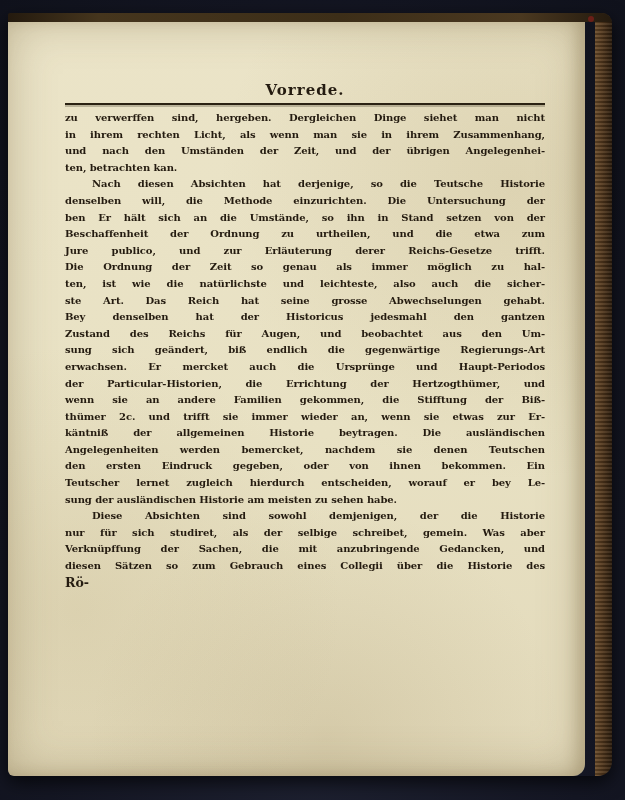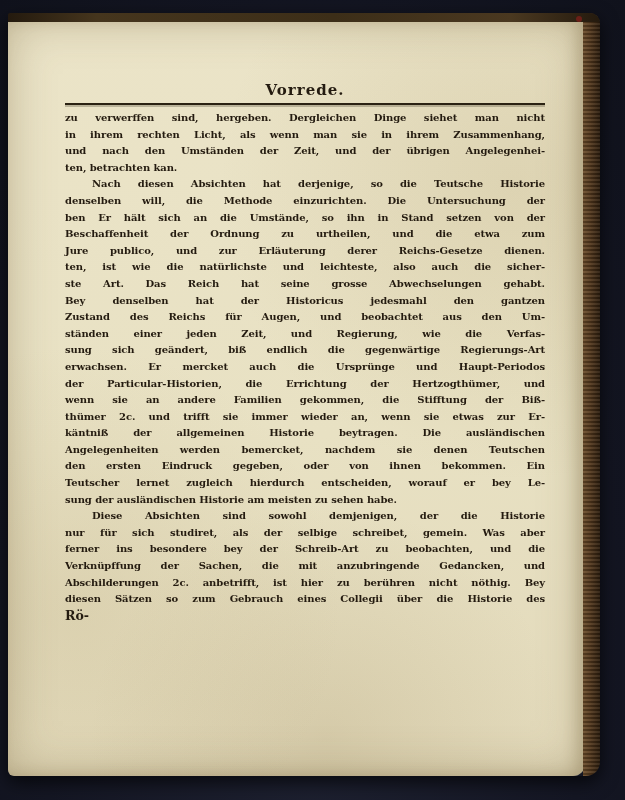--- a/index.html
+++ b/index.html
@@ -8,20 +8,21 @@
     background: radial-gradient(ellipse at 50% 90%, #1d2030 0%, #141623 60%, #10121c 100%);
     font-family: "DejaVu Serif", serif;
   }
   .scene { position:relative; width:625px; height:800px; }
 
   .page {
     position:absolute; left:8px; top:13px; width:592px; height:763px;
     border-radius: 2px 10px 14px 6px;
     box-shadow: 0 6px 18px rgba(0,0,0,.7);
     overflow:hidden;
+    padding-left:12px;
   }
   .page-top-edge {
     position:absolute; left:0; top:0; width:100%; height:9px;
     background: linear-gradient(90deg, #241a0e, #45351d 15%, #3c2e18 55%, #4a3820 85%, #241a0e);
     z-index:3;
   }
   .corner-dot {
     position:absolute; right:18px; top:3px; width:6px; height:6px;
     border-radius:50%; background:#6b1f18; z-index:4;
   }
@@ -80,41 +81,39 @@
         <div class="rule"></div>
         <div class="body">
             <div class="line just">zu verwerffen sind, hergeben.  Dergleichen Dinge siehet man nicht</div>
             <div class="line just">in ihrem rechten Licht, als wenn man sie in ihrem Zusammenhang,</div>
             <div class="line just">und nach den Umständen der Zeit, und der übrigen Angelegenhei-</div>
             <div class="line">ten, betrachten kan.</div>
             <div class="line indent just">Nach diesen Absichten hat derjenige, so die Teutsche Historie</div>
             <div class="line just">denselben will, die Methode einzurichten.  Die Untersuchung der</div>
             <div class="line just">ben  Er hält sich an die Umstände, so ihn in Stand setzen von der</div>
             <div class="line just">Beschaffenheit der Ordnung zu urtheilen, und die etwa zum</div>
-            <div class="line just">Jure publico, und zur Erläuterung derer Reichs-Gesetze dienen.</div>
+            <div class="line just">Jure publico, und zur Erläuterung derer Reichs-Gesetze trifft.</div>
+            <div class="line just">Die Ordnung der Zeit so genau als immer möglich zu hal-</div>
             <div class="line just">ten, ist wie die natürlichste und leichteste, also auch die sicher-</div>
             <div class="line just">ste Art.  Das Reich hat seine grosse Abwechselungen gehabt.</div>
             <div class="line just">Bey denselben hat der Historicus jedesmahl den gantzen</div>
             <div class="line just">Zustand des Reichs für Augen, und beobachtet aus den Um-</div>
-            <div class="line just">ständen einer jeden Zeit, und Regierung, wie die Verfas-</div>
             <div class="line just">sung sich geändert, biß endlich die gegenwärtige Regierungs-Art</div>
             <div class="line just">erwachsen.  Er mercket auch die Ursprünge und Haupt-Periodos</div>
             <div class="line just">der Particular-Historien, die Errichtung der Hertzogthümer, und</div>
             <div class="line just">wenn sie an andere Familien gekommen, die Stifftung der Biß-</div>
             <div class="line just">thümer 2c. und trifft sie immer wieder an, wenn sie etwas zur Er-</div>
             <div class="line just">käntniß der allgemeinen Historie beytragen.  Die ausländischen</div>
             <div class="line just">Angelegenheiten werden bemercket, nachdem sie denen Teutschen</div>
             <div class="line just">den ersten Eindruck gegeben, oder von ihnen bekommen.  Ein</div>
             <div class="line just">Teutscher lernet zugleich hierdurch entscheiden, worauf er bey Le-</div>
             <div class="line">sung der ausländischen Historie am meisten zu sehen habe.</div>
             <div class="line indent just">Diese Absichten sind sowohl demjenigen, der die Historie</div>
             <div class="line just">nur für sich studiret, als der selbige schreibet, gemein.  Was aber</div>
-            <div class="line just">ferner ins besondere bey der Schreib-Art zu beobachten, und die</div>
             <div class="line just">Verknüpffung der Sachen, die mit anzubringende Gedancken, und</div>
-            <div class="line just">Abschilderungen 2c. anbetrifft, ist hier zu berühren nicht nöthig. Bey</div>
             <div class="line just">diesen Sätzen so zum Gebrauch eines Collegii über die Historie des</div>
           </div>
         <div class="catchword">Rö-</div>
       </div>
     </div>
     <div class="fore-edge"></div>
   </div>
 </div>
 
 </body></html>

